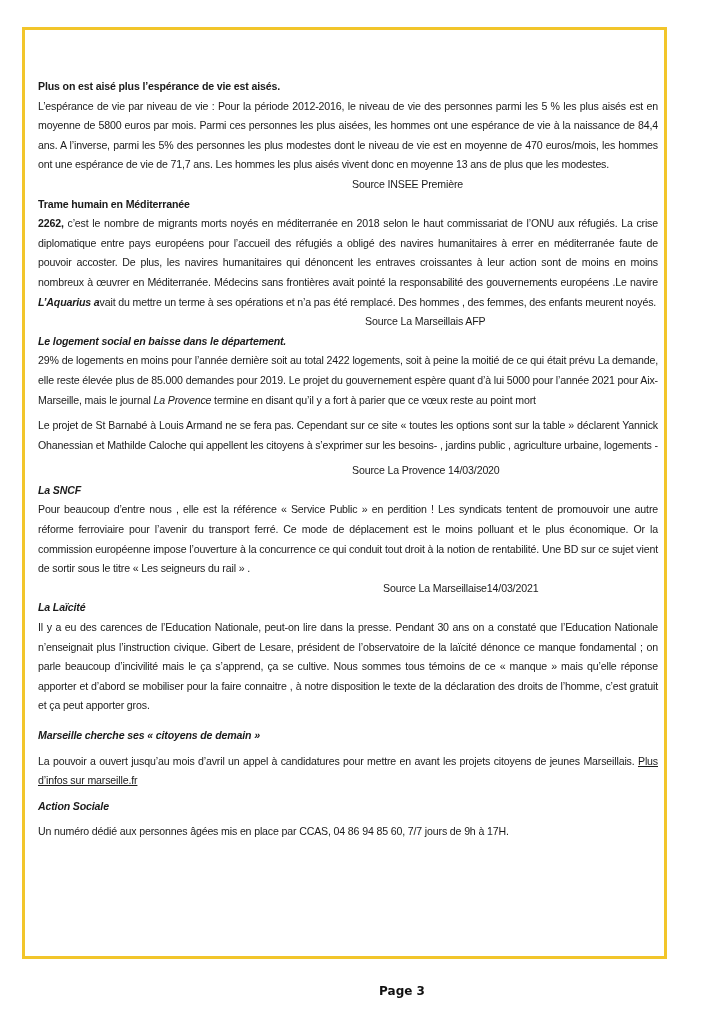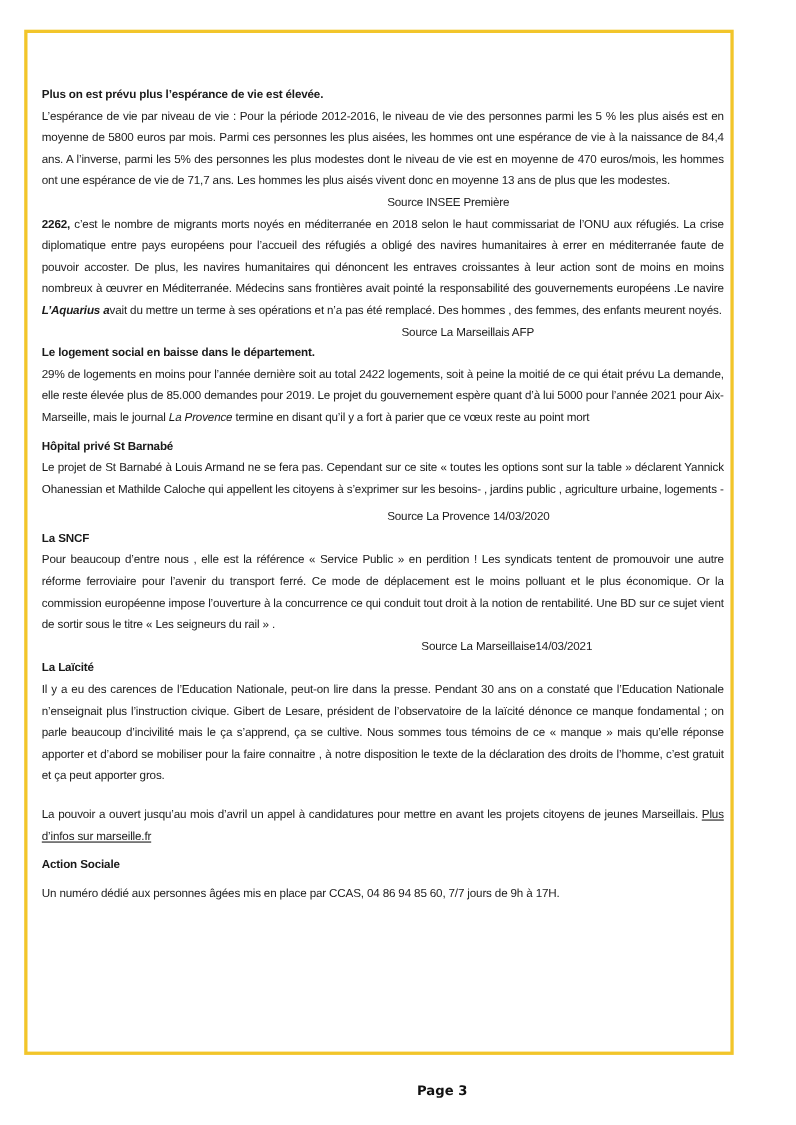--- a/index.html
+++ b/index.html
@@ -4,78 +4,79 @@
 <style>
   html, body { margin:0; padding:0; background:#ffffff; }
   body { width:724px; height:1023px; position:relative; overflow:hidden;
          font-family:"Liberation Sans", sans-serif; color:#1a1a1a; }
   .frame { position:absolute; left:22px; top:27px; width:639px; height:926px;
            border:3px solid #F2C52A; box-sizing:content-box; }
   .content { position:absolute; left:38px; top:77px; width:620px;
              font-size:10.6px; line-height:19.6px; letter-spacing:-0.15px; }
   .content p { margin:0; text-align:justify; text-align-last:left; }
   .h-bold { font-weight:bold; }
-  .h-bi { font-weight:bold; }
+  .h-bi { font-weight:bold; font-style:italic; }
   .source { text-align:right; padding-left:314px; }
   .source.s2 { padding-left:327px; }
   .source.s3 { padding-left:345px; }
   .source.s4 { padding-left:315px; }
   .gap { height:10px; }
   .gap-sm { height:6px; }
   .link { text-decoration:underline; }
   .aq { font-weight:bold; font-style:italic; }
   .lp { font-style:italic; }
   .page-num { position:absolute; left:0; width:724px; top:984px; text-align:center;
               font-family:"DejaVu Sans", sans-serif; font-weight:bold; font-size:12px; color:#111;margin-left:40px; }
 </style>
 </head>
 <body>
 
 <div class="frame"></div>
 
 <div class="content">
 
   <div>
-    <p class="h-bold">Plus on est prévu plus l’espérance de vie est élevée.</p>
+    <p class="h-bold">Plus on est aisé plus l’espérance de vie est aisés.</p>
     <p>L’espérance de vie par niveau de vie : Pour la période  2012-2016, le niveau de vie des personnes parmi les 5 % les plus aisés est en moyenne de 5800 euros par mois. Parmi ces personnes les plus aisées, les hommes ont une espérance de vie à la naissance de 84,4 ans. A l’inverse, parmi les 5% des personnes les plus modestes dont le niveau de vie est en moyenne de 470 euros/mois, les hommes ont une espérance de vie de 71,7 ans. Les hommes les plus aisés  vivent donc en moyenne 13 ans de plus que les modestes.</p>
     <p class="source">Source  INSEE Première</p>
   </div>
 
   <div>
+    <p class="h-bold">Trame humain en Méditerranée</p>
     <p><b>2262,</b><span> c’est le nombre de migrants morts noyés en méditerranée en 2018 selon le haut commissariat de  l’ONU aux réfugiés. La crise diplomatique entre pays européens pour l’accueil des réfugiés a obligé des navires humanitaires à errer  en méditerranée faute de pouvoir accoster. De plus, les navires humanitaires qui dénoncent  les entraves croissantes à leur action sont de moins en moins nombreux à œuvrer en Méditerranée. Médecins sans frontières avait pointé  la responsabilité  des gouvernements européens .Le navire </span><span class="aq"> L’Aquarius  a</span><span>vait du mettre un terme à ses opérations et n’a pas été remplacé. Des  hommes , des femmes, des enfants meurent noyés.</span></p>
     <p class="source s2">Source La Marseillais AFP</p>
   </div>
 
   <div>
     <p class="h-bi">Le logement social en baisse dans le département.</p>
     <p><span>29% de logements en moins pour l’année dernière soit au total 2422 logements, soit  à peine la moitié de ce qui était prévu  La demande, elle reste élevée plus de 85.000 demandes pour 2019. Le projet du  gouvernement  espère quant d’à lui 5000 pour l’année 2021 pour Aix-Marseille, mais le journal </span><span class="lp"> La Provence </span><span> termine  en disant qu’il y a fort à parier que ce vœux reste au point mort</span></p>
     <div class="gap-sm"></div>
   </div>
 
   <div>
-    <p class="h-bi">Hôpital  privé St Barnabé</p>
     <p>Le projet de St Barnabé à Louis Armand ne se fera pas. Cependant sur ce site   «  toutes les options sont sur la table » déclarent Yannick Ohanessian et Mathilde Caloche qui appellent les citoyens à s’exprimer sur les besoins- , jardins public , agriculture urbaine, logements -</p>
     <div class="gap-sm"></div>
     <p class="source">Source La Provence  14/03/2020</p>
   </div>
 
   <div>
     <p class="h-bi">La SNCF</p>
     <p>Pour beaucoup d’entre nous , elle est la référence « Service Public » en perdition ! Les syndicats tentent de promouvoir une autre réforme ferroviaire pour l’avenir du transport ferré. Ce mode de déplacement est le moins polluant et le plus économique. Or la commission européenne impose l’ouverture à la concurrence ce qui conduit tout droit à la notion de rentabilité. Une BD sur ce sujet vient de sortir sous le titre « Les seigneurs du rail » .</p>
     <p class="source s3">Source La Marseillaise14/03/2021</p>
   </div>
 
   <div>
     <p class="h-bi">La Laïcité</p>
     <p>Il y a eu des carences de l’Education Nationale, peut-on lire dans la presse. Pendant 30 ans on a constaté que l’Education Nationale n’enseignait plus l’instruction civique. Gibert de Lesare, président de l’observatoire de la laïcité dénonce ce manque fondamental ; on parle beaucoup d’incivilité mais le ça s’apprend, ça se cultive. Nous sommes tous témoins de ce « manque » mais qu’elle réponse apporter et d’abord se mobiliser pour  la faire connaitre , à notre disposition le texte de la déclaration des droits de l’homme, c’est gratuit et ça peut apporter gros.</p>
   </div>
 
   <div class="gap"></div>
 
   <div>
+    <p class="h-bi">Marseille cherche ses « citoyens de demain »</p>
     <div class="gap-sm"></div>
     <p><span>La pouvoir a ouvert jusqu’au mois d’avril un appel à candidatures pour mettre en avant les projets citoyens de jeunes Marseillais.  </span><span class="link">Plus d’infos sur marseille.fr</span></p>
   </div>
 
   <div class="gap-sm"></div>
 
   <div>
     <p class="h-bi">Action Sociale</p>
     <div class="gap-sm"></div>
     <p>Un numéro dédié aux personnes âgées mis en place par CCAS, 04 86 94 85 60, 7/7 jours de 9h à 17H.</p>

